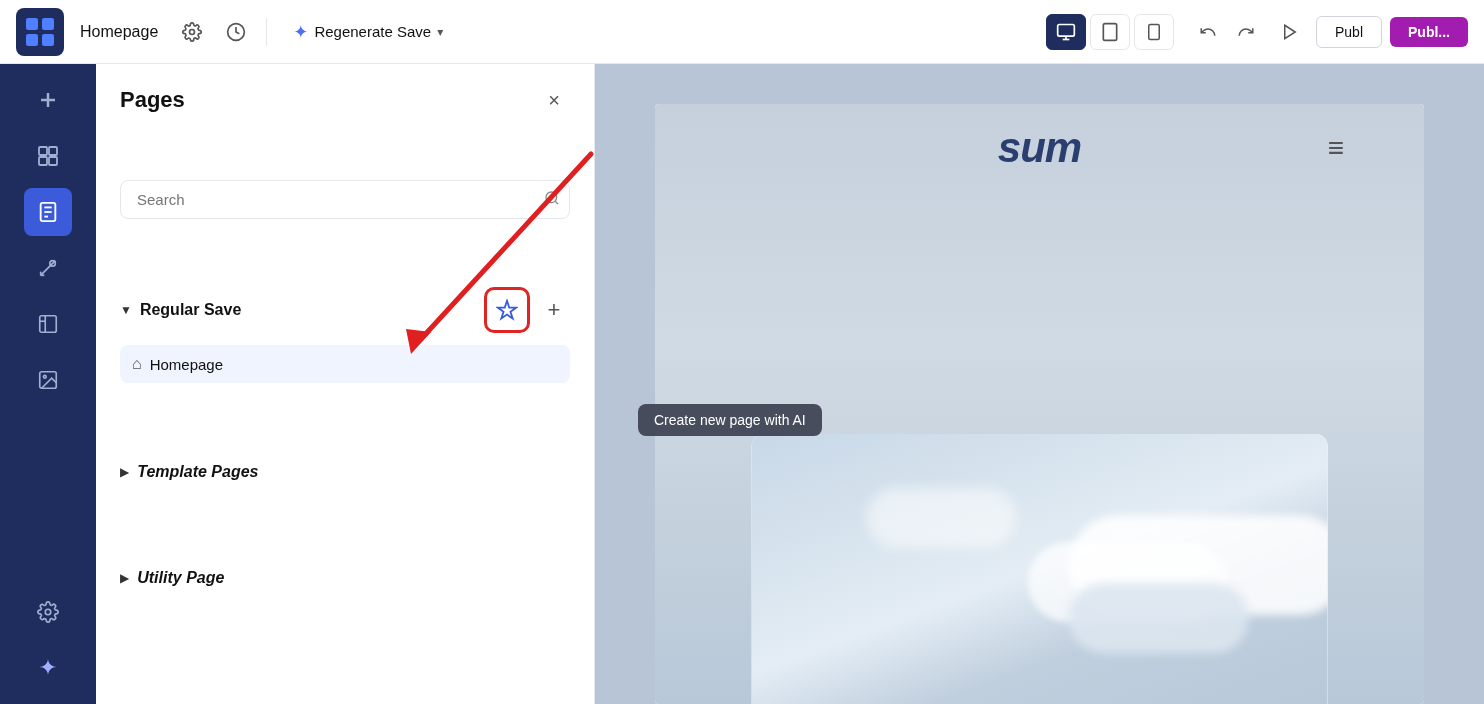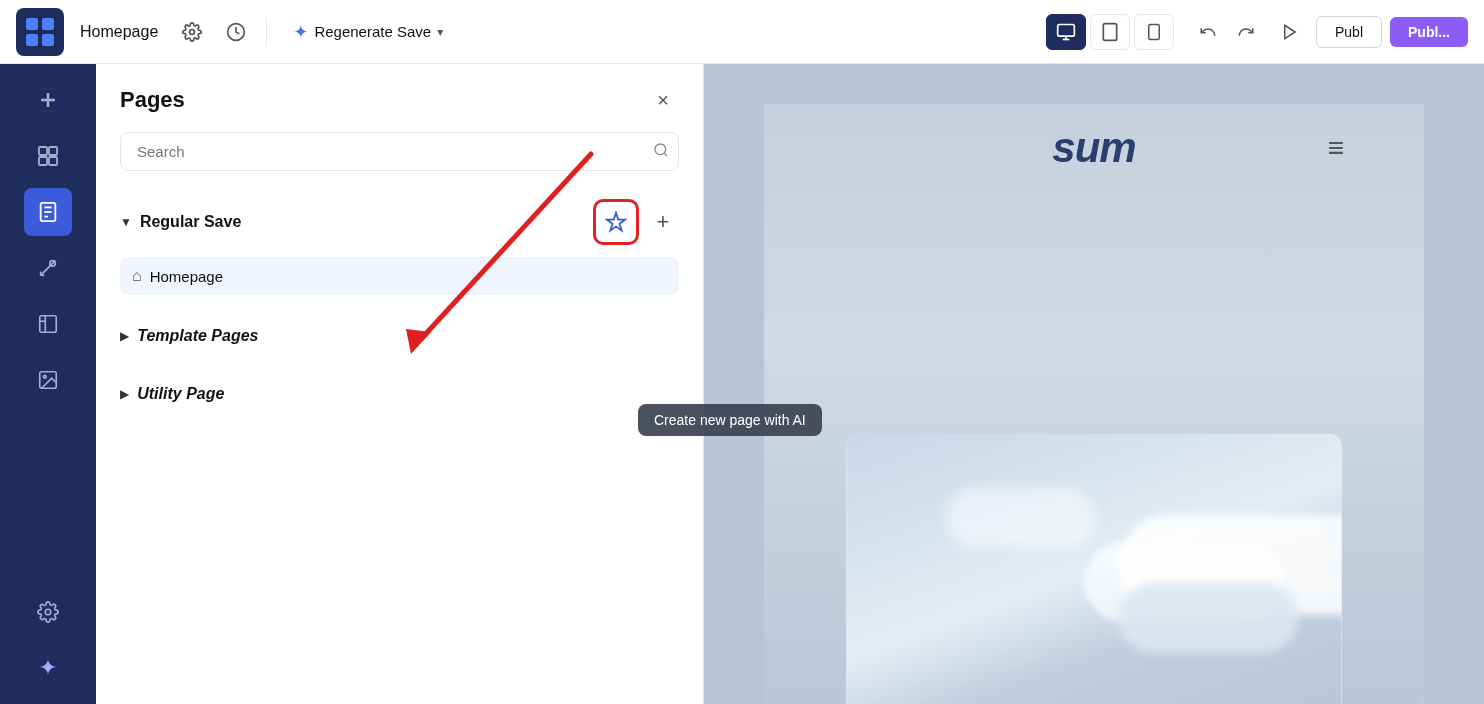--- a/index.html
+++ b/index.html
@@ -61,21 +61,21 @@
     .play-btn {
       width: 36px; height: 36px;
       display: flex; align-items: center; justify-content: center;
       border: none; background: none; cursor: pointer; color: #555; font-size: 18px; border-radius: 6px;
     }
     .save-btn {
       padding: 7px 18px; border: 1px solid #d1d5db; background: #fff;
       cursor: pointer; border-radius: 6px; font-size: 14px; font-weight: 500; color: #111;
     }
     .publish-btn {
-      padding: 7px 18px; border: none; background: #8b5cf6;
+      padding: 7px 18px; border: none; background: #a21caf;
       cursor: pointer; border-radius: 6px; font-size: 14px; font-weight: 600; color: #fff;
     }
 
     
     .main-area {
       display: flex;
       flex: 1;
       overflow: hidden;
     }
 
@@ -93,43 +93,44 @@
     .sidebar-icon {
       width: 48px; height: 48px;
       display: flex; align-items: center; justify-content: center;
       border-radius: 8px; cursor: pointer; color: #a0b0d0; font-size: 22px;
     }
     .sidebar-icon.active { background: #3b5bdb; color: #fff; }
     .sidebar-spacer { flex: 1; }
 
     
     .pages-panel {
-      width: 608px;
+      width: 499px;
       background: #fff;
       border-right: 1px solid #e5e7eb;
       display: flex;
       flex-direction: column;
       flex-shrink: 0;
       position: relative;
+      gap: 48px;
     }
     .pages-panel-header {
       display: flex; align-items: center; justify-content: space-between;
       padding: 20px 24px 16px;
     }
     .pages-panel-title {
       font-size: 22px; font-weight: 700; color: #111;
     }
     .close-btn {
       width: 32px; height: 32px;
       display: flex; align-items: center; justify-content: center;
       border: none; background: none; cursor: pointer; font-size: 20px; color: #555;
       border-radius: 6px;
     }
     .search-container {
-      margin: 0 24px 12px;
+      margin: 0 24px 4px;
       position: relative;
     }
     .search-input {
       width: 100%; padding: 10px 16px 10px 16px;
       border: 1px solid #e5e7eb; border-radius: 8px;
       font-size: 15px; color: #555; outline: none;
       background: #fff;
     }
     .search-icon-btn {
       position: absolute; right: 10px; top: 50%; transform: translateY(-50%);

